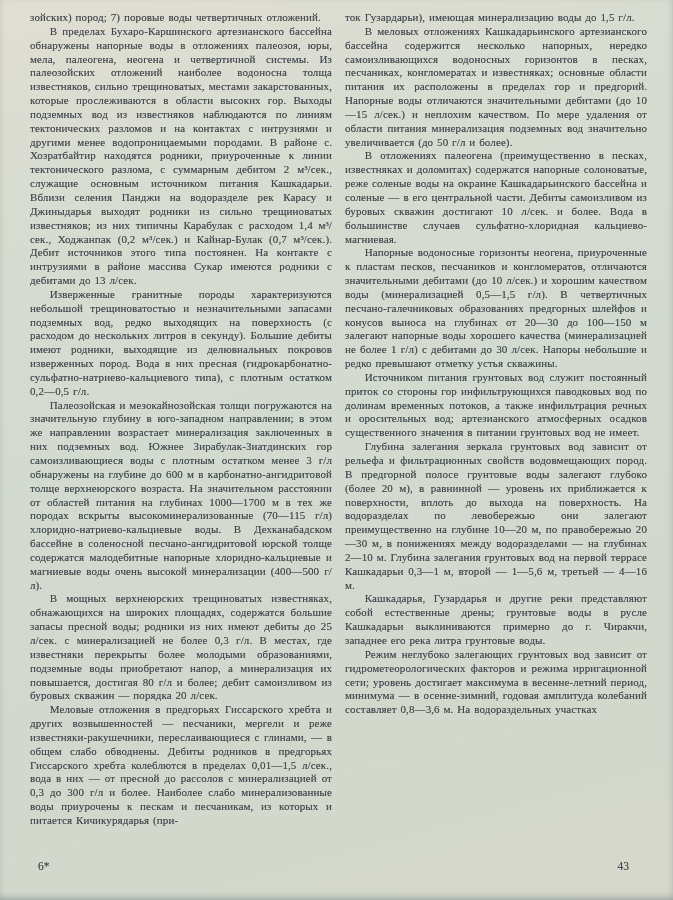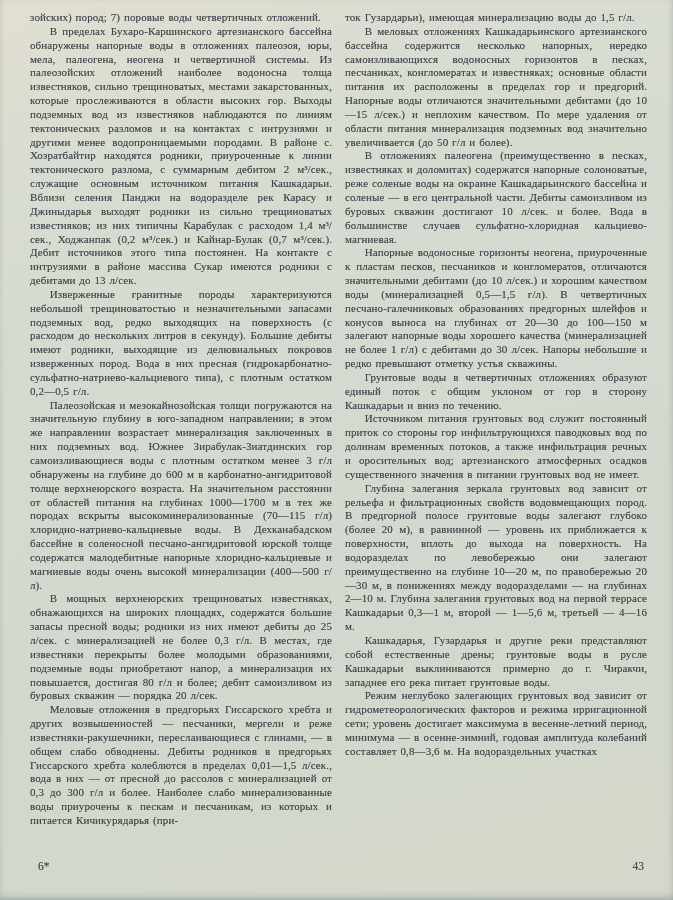--- a/index.html
+++ b/index.html
@@ -58,45 +58,44 @@
     top: 860px;
     display: flex;
     justify-content: space-between;
     font-size: 11.5px;
     text-shadow: 0 0 0.5px rgba(62, 72, 78, 0.55);
   }
   .sig-mark {
     margin-left: 8px;
   }
   .page-number {
-    margin-right: 2px;
+    margin-right: 17px;
   }
 </style>
 </head>
 <body>
 
 <div class="page">
   <div class="content">
     <div class="col" id="col-left">
         <p class="para no-indent">зойских) пород; 7) поровые воды четвертичных отложений.</p>
         <p class="para">В пределах Бухаро-Каршинского артезианского бассейна обнаружены напорные воды в отложениях палеозоя, юры, мела, палеогена, неогена и четвертичной системы. Из палеозойских отложений наиболее водоносна толща известняков, сильно трещиноватых, местами закарстованных, которые прослеживаются в области высоких гор. Выходы подземных вод из известняков наблюдаются по линиям тектонических разломов и на контактах с интрузиями и другими менее водопроницаемыми породами. В районе с. Хозратбайтир находятся родники, приуроченные к линии тектонического разлома, с суммарным дебитом 2 м³/сек., служащие основным источником питания Кашкадарьи. Вблизи селения Панджи на водоразделе рек Карасу и Джиныдарья выходят родники из сильно трещиноватых известняков; из них типичны Карабулак с расходом 1,4 м³/сек., Ходжанпак (0,2 м³/сек.) и Кайнар-Булак (0,7 м³/сек.). Дебит источников этого типа постоянен. На контакте с интрузиями в районе массива Сукар имеются родники с дебитами до 13 л/сек.</p>
         <p class="para">Изверженные гранитные породы характеризуются небольшой трещиноватостью и незначительными запасами подземных вод, редко выходящих на поверхность (с расходом до нескольких литров в секунду). Большие дебиты имеют родники, выходящие из делювиальных покровов изверженных пород. Вода в них пресная (гидрокарбонатно-сульфатно-натриево-кальциевого типа), с плотным остатком 0,2—0,5 г/л.</p>
         <p class="para">Палеозойская и мезокайнозойская толщи погружаются на значительную глубину в юго-западном направлении; в этом же направлении возрастает минерализация заключенных в них подземных вод. Южнее Зирабулак-Зиатдинских гор самоизливающиеся воды с плотным остатком менее 3 г/л обнаружены на глубине до 600 м в карбонатно-ангидритовой толще верхнеюрского возраста. На значительном расстоянии от областей питания на глубинах 1000—1700 м в тех же породах вскрыты высокоминерализованные (70—115 г/л) хлоридно-натриево-кальциевые воды. В Дехканабадском бассейне в соленосной песчано-ангидритовой юрской толще содержатся малодебитные напорные хлоридно-кальциевые и магниевые воды очень высокой минерализации (400—500 г/л).</p>
         <p class="para">В мощных верхнеюрских трещиноватых известняках, обнажающихся на широких площадях, содержатся большие запасы пресной воды; родники из них имеют дебиты до 25 л/сек. с минерализацией не более 0,3 г/л. В местах, где известняки перекрыты более молодыми образованиями, подземные воды приобретают напор, а минерализация их повышается, достигая 80 г/л и более; дебит самоизливом из буровых скважин — порядка 20 л/сек.</p>
         <p class="para">Меловые отложения в предгорьях Гиссарского хребта и других возвышенностей — песчаники, мергели и реже известняки-ракушечники, переслаивающиеся с глинами, — в общем слабо обводнены. Дебиты родников в предгорьях Гиссарского хребта колеблются в пределах 0,01—1,5 л/сек., вода в них — от пресной до рассолов с минерализацией от 0,3 до 300 г/л и более. Наиболее слабо минерализованные воды приурочены к пескам и песчаникам, из которых и питается Кичикурядарья (при-</p>
       </div>
     <div class="col" id="col-right">
         <p class="para no-indent">ток Гузардарьи), имеющая минерализацию воды до 1,5 г/л.</p>
         <p class="para">В меловых отложениях Кашкадарьинского артезианского бассейна содержится несколько напорных, нередко самоизливающихся водоносных горизонтов в песках, песчаниках, конгломератах и известняках; основные области питания их расположены в пределах гор и предгорий. Напорные воды отличаются значительными дебитами (до 10—15 л/сек.) и неплохим качеством. По мере удаления от области питания минерализация подземных вод значительно увеличивается (до 50 г/л и более).</p>
         <p class="para">В отложениях палеогена (преимущественно в песках, известняках и доломитах) содержатся напорные солоноватые, реже соленые воды на окраине Кашкадарьинского бассейна и соленые — в его центральной части. Дебиты самоизливом из буровых скважин достигают 10 л/сек. и более. Вода в большинстве случаев сульфатно-хлоридная кальциево-магниевая.</p>
         <p class="para">Напорные водоносные горизонты неогена, приуроченные к пластам песков, песчаников и конгломератов, отличаются значительными дебитами (до 10 л/сек.) и хорошим качеством воды (минерализацией 0,5—1,5 г/л). В четвертичных песчано-галечниковых образованиях предгорных шлейфов и конусов выноса на глубинах от 20—30 до 100—150 м залегают напорные воды хорошего качества (минерализацией не более 1 г/л) с дебитами до 30 л/сек. Напоры небольшие и редко превышают отметку устья скважины.</p>
-        <p class="para">Грунтовые воды в четвертичных отложениях образуют единый поток с общим уклоном от гор в сторону Кашкадарьи и вниз по течению.</p>
         <p class="para">Источником питания грунтовых вод служит постоянный приток со стороны гор инфильтрующихся паводковых вод по долинам временных потоков, а также инфильтрация речных и оросительных вод; артезианского атмосферных осадков существенного значения в питании грунтовых вод не имеет.</p>
         <p class="para">Глубина залегания зеркала грунтовых вод зависит от рельефа и фильтрационных свойств водовмещающих пород. В предгорной полосе грунтовые воды залегают глубоко (более 20 м), в равнинной — уровень их приближается к поверхности, вплоть до выхода на поверхность. На водоразделах по левобережью они залегают преимущественно на глубине 10—20 м, по правобережью 20—30 м, в понижениях между водоразделами — на глубинах 2—10 м. Глубина залегания грунтовых вод на первой террасе Кашкадарьи 0,3—1 м, второй — 1—5,6 м, третьей — 4—16 м.</p>
-        <p class="para">Кашкадарья, Гузардарья и другие реки представляют собой естественные дрены; грунтовые воды в русле Кашкадарьи выклиниваются примерно до г. Чиракчи, западнее его река питает грунтовые воды.</p>
+        <p class="para">Кашкадарья, Гузардарья и другие реки представляют собой естественные дрены; грунтовые воды в русле Кашкадарьи выклиниваются примерно до г. Чиракчи, западнее его река литра грунтовые воды.</p>
         <p class="para">Режим неглубоко залегающих грунтовых вод зависит от гидрометеорологических факторов и режима ирригационной сети; уровень достигает максимума в весенне-летний период, минимума — в осенне-зимний, годовая амплитуда колебаний составляет 0,8—3,6 м. На водораздельных участках</p>
       </div>
   </div>
   <div class="footer-row">
     <span class="sig-mark">6*</span>
     <span class="page-number">43</span>
   </div>
 </div>
 
 </body></html>

